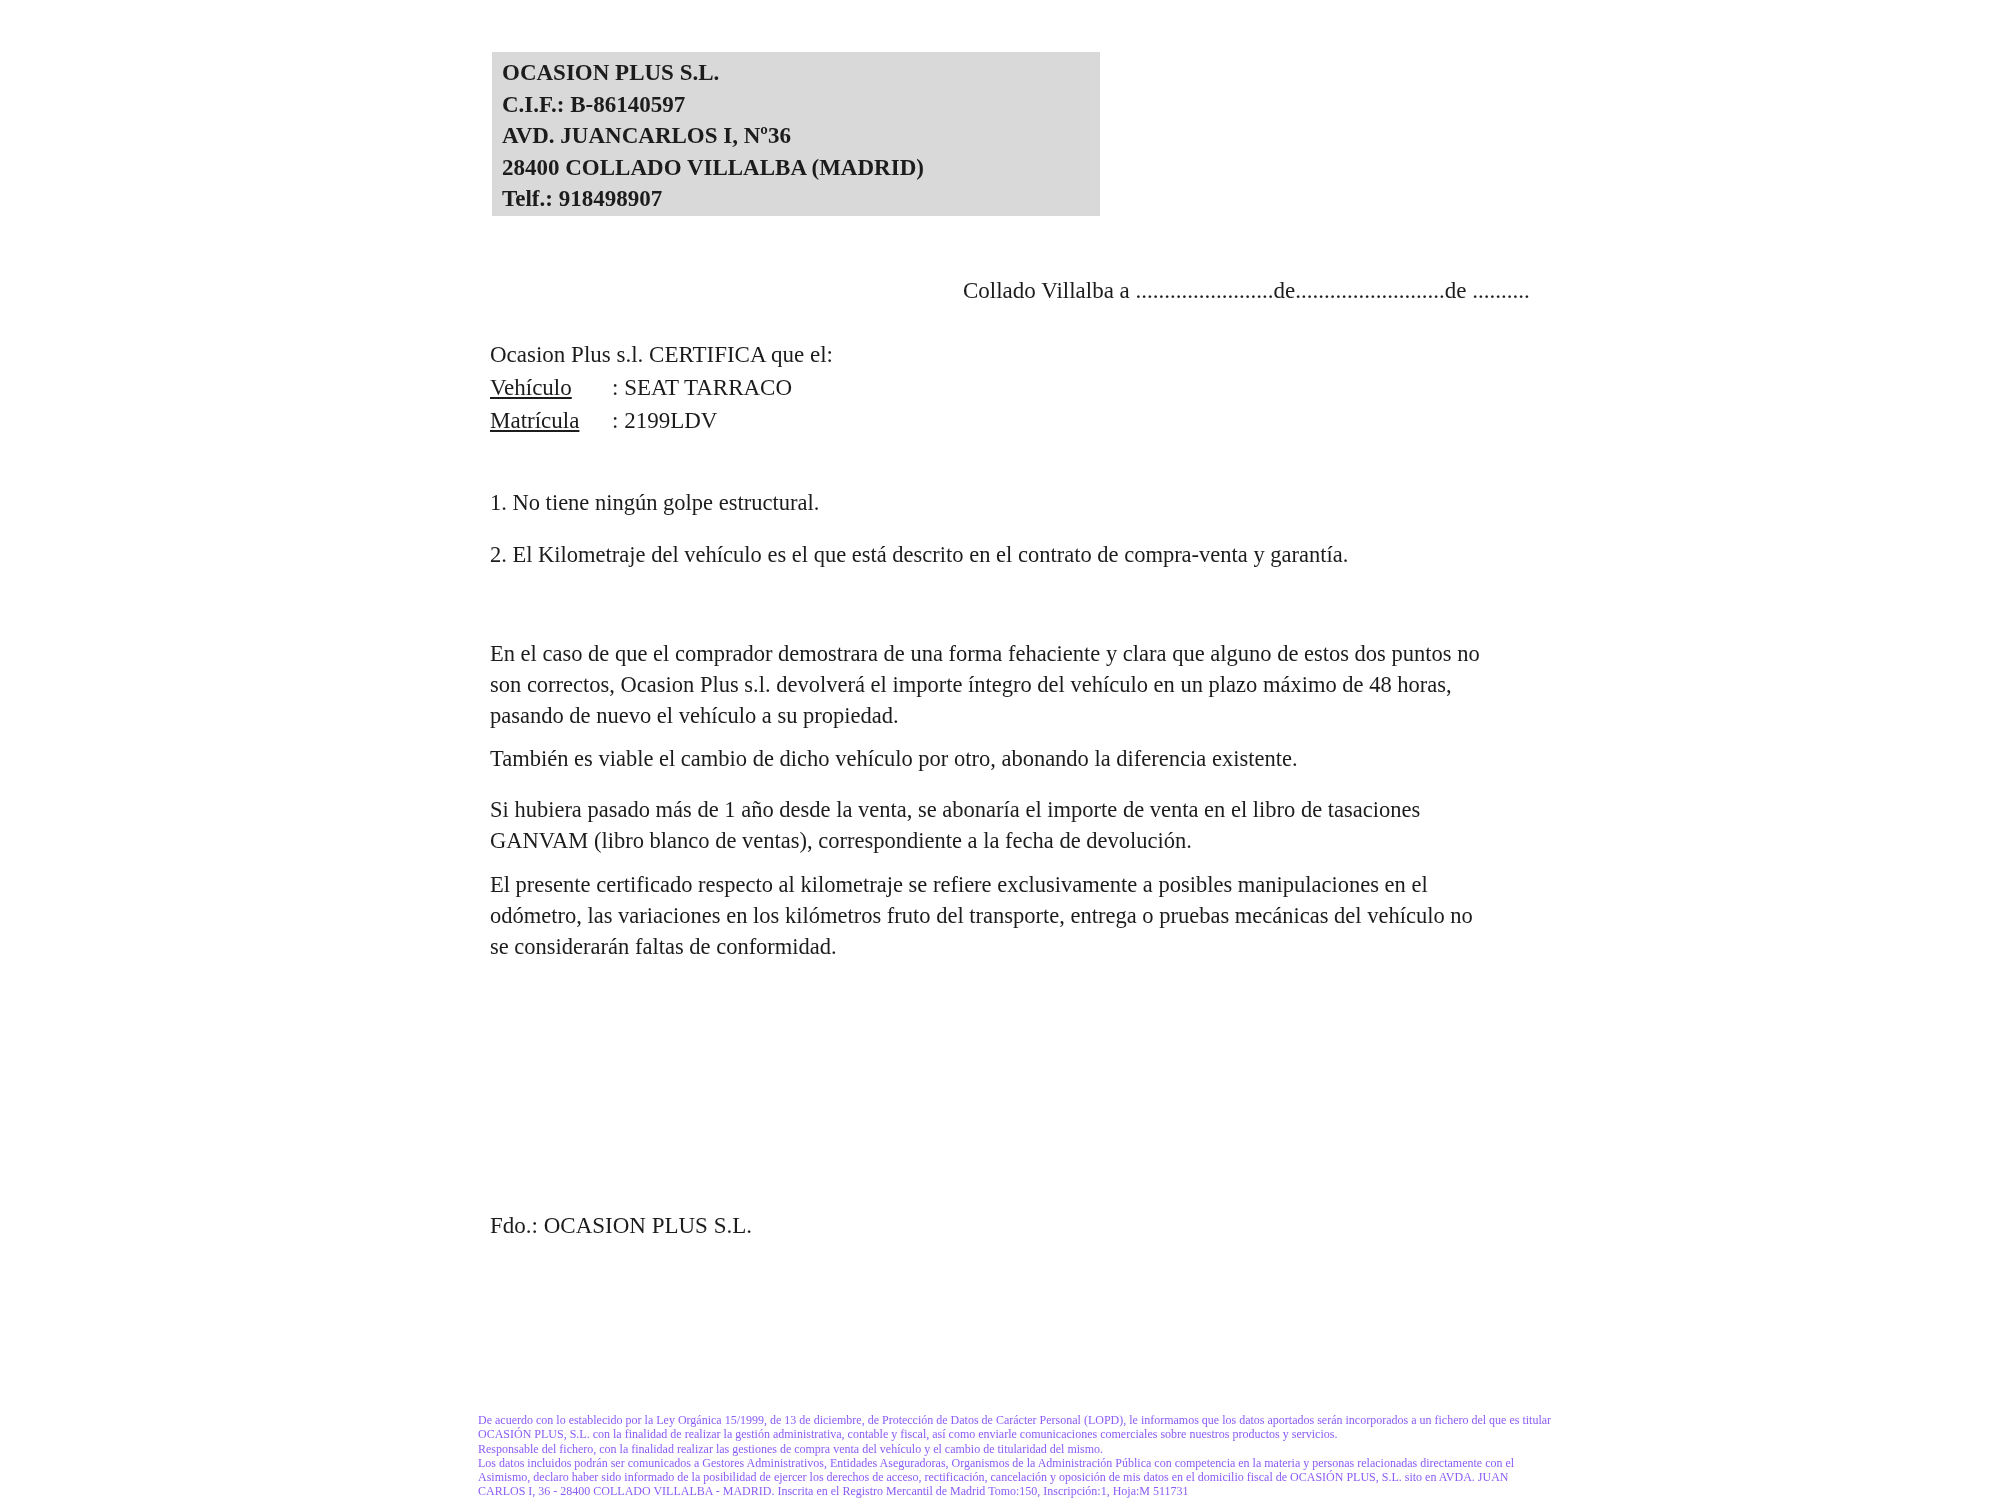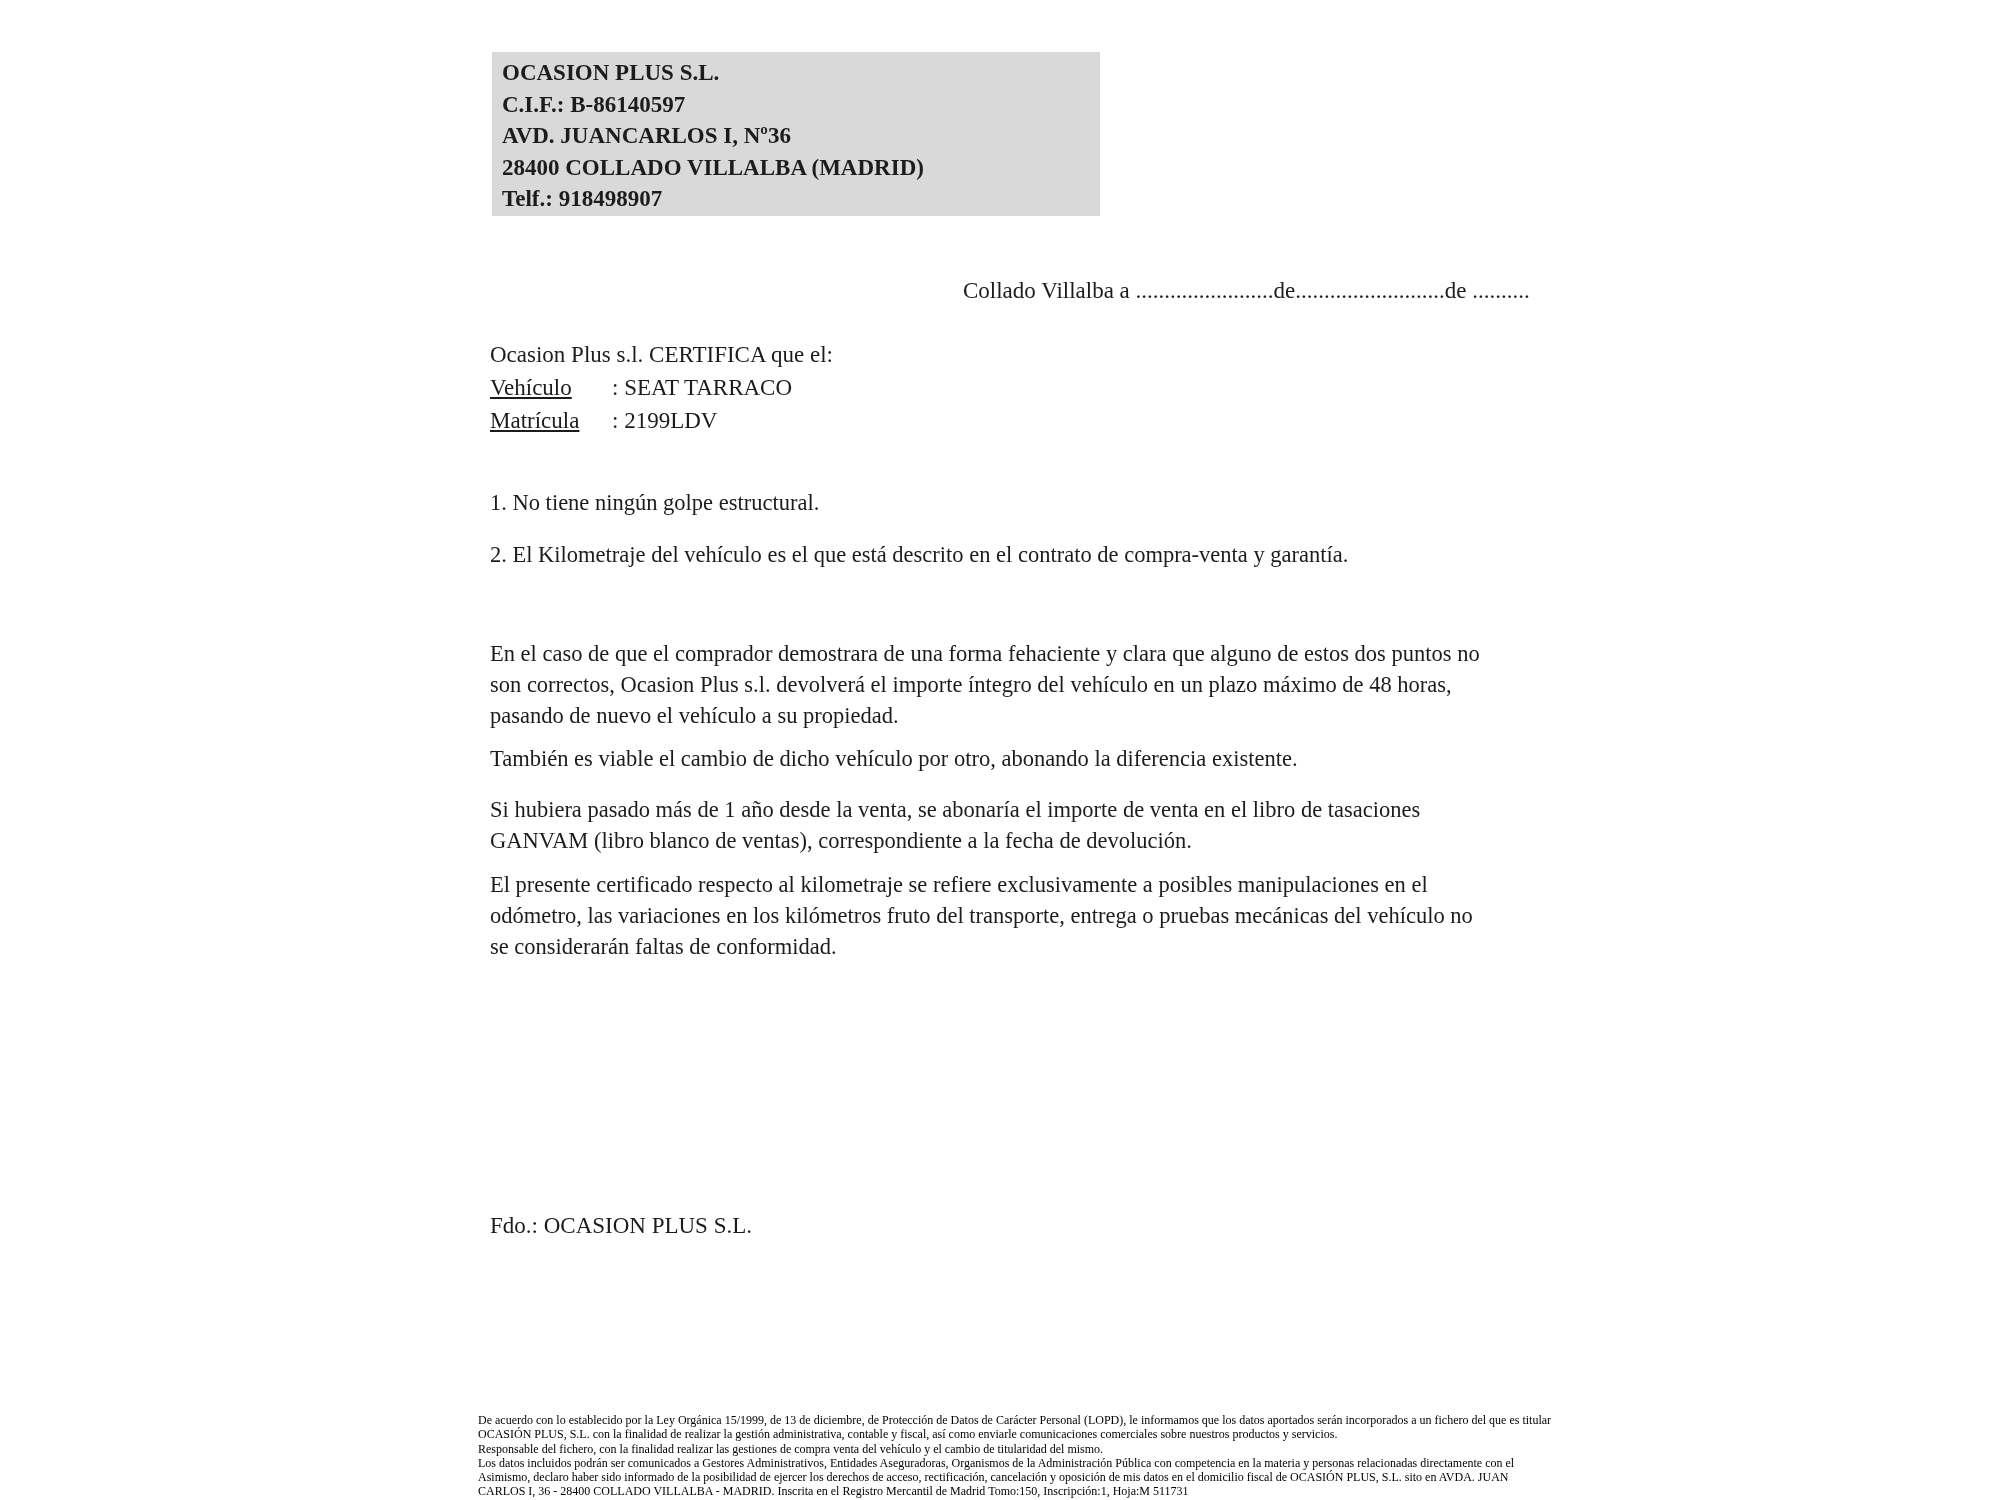--- a/index.html
+++ b/index.html
@@ -66,21 +66,21 @@
     top: 1213px;
     font-size: 23px;
     white-space: nowrap;
   }
   .fine-print {
     position: absolute;
     left: 478px;
     top: 1413px;
     font-size: 12px;
     line-height: 14.3px;
-    color: #000000;
+    color: #8b5cf6;
     white-space: nowrap;
   }
 </style>
 </head>
 <body>
 
 <div class="page">
 
   <div class="header-box">
     <div>OCASION PLUS S.L.</div>

